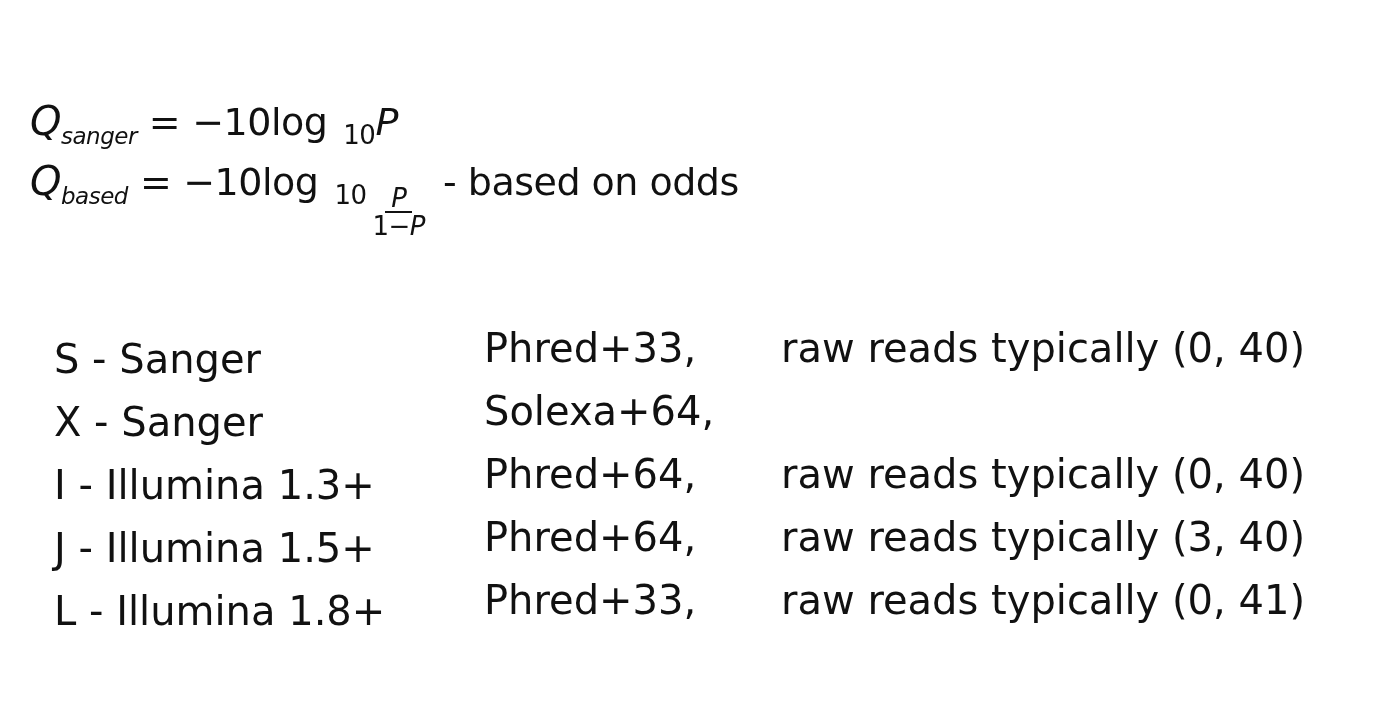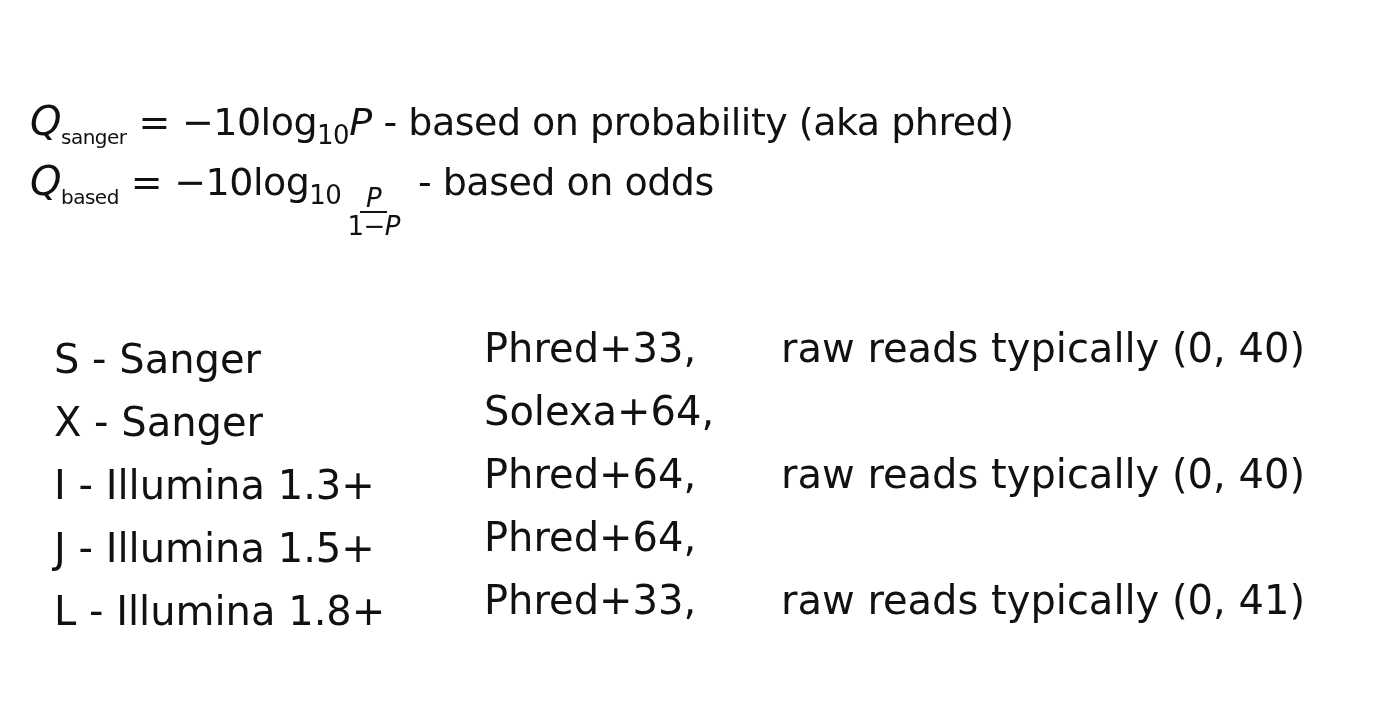--- a/index.html
+++ b/index.html
@@ -7,22 +7,22 @@
       width: 1379px; height: 722px; position: relative; overflow: hidden;
       font-family: "DejaVu Sans", "Liberation Sans", sans-serif; color: #111111;
     }
     .formula {
       position: absolute; left: 30px; font-size: 38px; white-space: nowrap;
       display: flex; align-items: baseline; letter-spacing: -0.5px;
     }
     .f1 { top: 98px; }
     .f2 { top: 158px; }
     .q { font-style: italic; font-size: 40px; }
-    .sub { font-size: 20px; position: relative; top: 9px; }
-    .sub-n { font-size: 26px; position: relative; top: 9px; }
+    .sub { font-style: italic; font-size: 23px; position: relative; top: 9px; }
+    .sub-n { font-size: 26px; position: relative; top: 9px; margin-left: 16px; }
     .op { margin: 0 12px; }
     .it { font-style: italic; }
     .frac {
       display: inline-flex; flex-direction: column; align-items: center;
       font-size: 26px; margin: 0 6px; position: relative; top: 12px; line-height: 26px;
     }
     .frac .num { font-style: italic; padding: 0 6px; border-bottom: 2px solid #111; }
     .frac .den { font-style: normal; }
     .frac .den i { font-style: italic; }
     .desc { margin-left: 12px; }
@@ -36,21 +36,20 @@
 </head>
 <body>
 
 <div class="formula f1">
   <span class="q">Q</span>
   <span class="sub">sanger</span>
   <span class="op">=</span>
   <span>−10log</span>
   <span class="sub-n">10</span>
   <span class="it">P</span>
-  <span class="desc">- based on probability (aka phred)</span>
 </div>
 
 <div class="formula f2">
   <span class="q">Q</span>
   <span class="sub">based</span>
   <span class="op">=</span>
   <span>−10log</span>
   <span class="sub-n">10</span>
   <span class="frac">
     <span class="num">P</span>
@@ -70,19 +69,20 @@
     <span class="c2">Solexa+64,</span>
   </div>
   <div class="row">
     <span class="c1">I - Illumina 1.3+</span>
     <span class="c2">Phred+64,</span>
     <span class="c3">raw reads typically (0, 40)</span>
   </div>
   <div class="row">
     <span class="c1">J - Illumina 1.5+</span>
     <span class="c2">Phred+64,</span>
+    <span class="c3">raw reads typically (3, 40)</span>
   </div>
   <div class="row">
     <span class="c1">L - Illumina 1.8+</span>
     <span class="c2">Phred+33,</span>
     <span class="c3">raw reads typically (0, 41)</span>
   </div>
 </div>
 
 </body></html>

